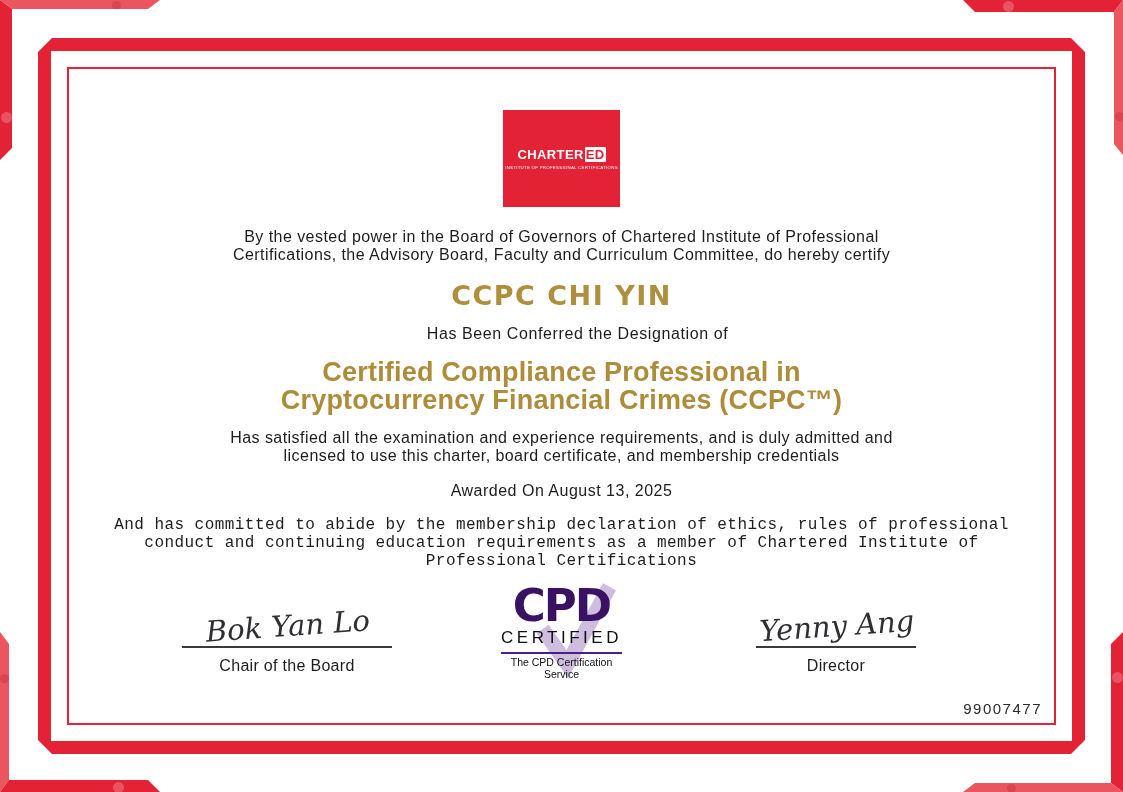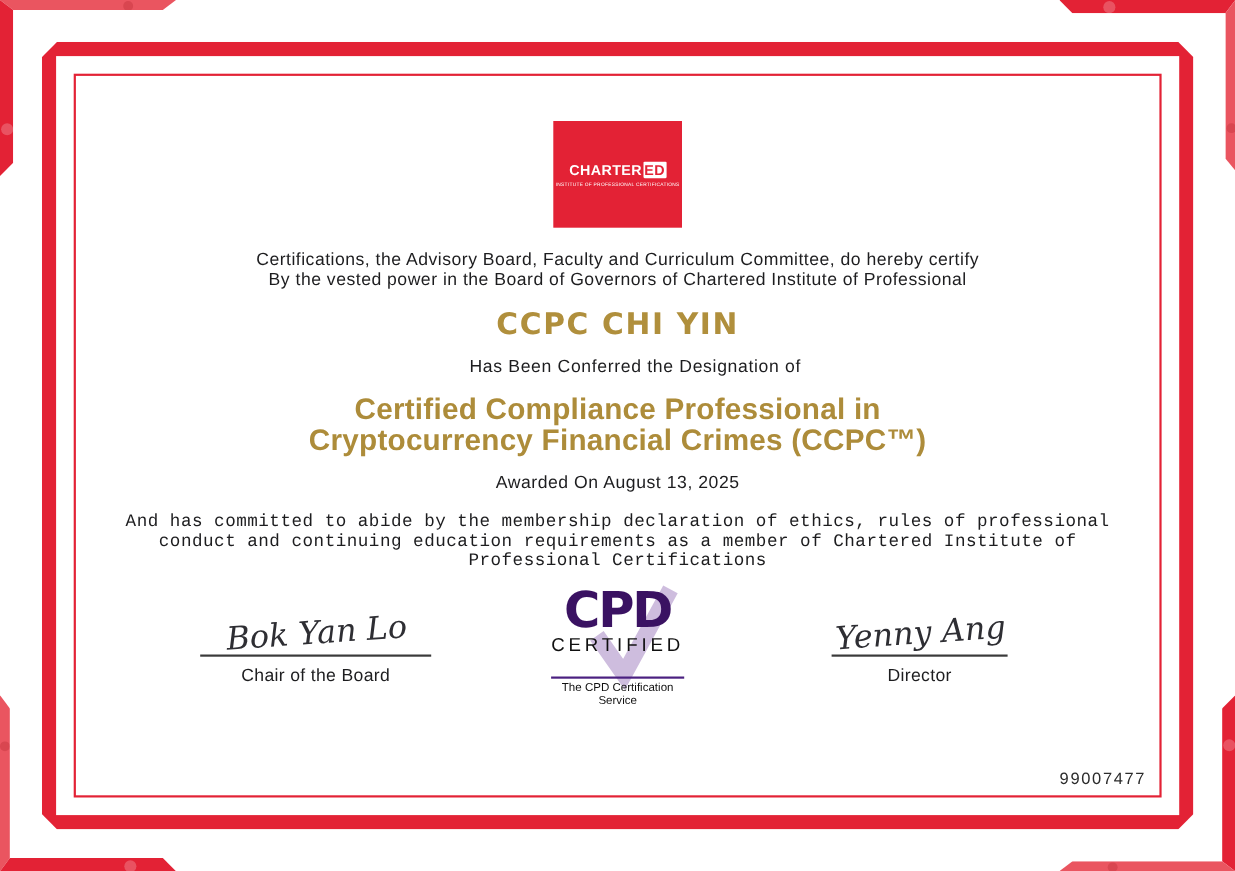--- a/index.html
+++ b/index.html
@@ -75,21 +75,21 @@
   .sig-title{margin-top:9px;font-size:16px;letter-spacing:.3px;}
   
   .cpd{position:absolute;left:50%;top:0;transform:translateX(-50%);width:150px;}
   .cpd-check{position:absolute;top:-6px;left:50%;transform:translateX(-36%);z-index:0;}
   .cpd-acronym{
     position:relative;z-index:1;font-family:"DejaVu Sans", sans-serif;font-weight:bold;
     font-size:45px;line-height:42px;letter-spacing:-2px;color:var(--purple);
   }
   .cpd-certified{
     position:relative;z-index:1;display:inline-block;font-size:17px;letter-spacing:3.5px;
-    color:#101010;border-bottom:2.5px solid #4a2080;padding-bottom:18px;margin-top:1px;
+    color:#101010;border-bottom:2.5px solid #4a2080;padding-bottom:4px;margin-top:1px;
   }
   .cpd-sub{position:relative;z-index:1;font-size:10.5px;line-height:11.5px;margin-top:3px;color:#101010;text-align:center;}
   
   .cert-number{
     position:absolute;top:700px;right:81px;font-size:15px;letter-spacing:1.5px;color:#2b2b2b;
   }
 </style>
 </head>
 <body>
 
@@ -132,33 +132,37 @@
   <div class="frame-thin"></div>
 
   <div class="content">
 
     <div class="logo">
       <div class="logo-name"><span>CHARTER</span><span class="logo-ed">ED</span></div>
       <div class="logo-tagline">INSTITUTE OF PROFESSIONAL CERTIFICATIONS</div>
     </div>
 
     <div class="para intro">
+      <div>By the vested power in the Board of Governors of Chartered Institute of Professional</div>
       <div>Certifications, the Advisory Board, Faculty and Curriculum Committee, do hereby certify</div>
-      <div>By the vested power in the Board of Governors of Chartered Institute of Professional</div>
     </div>
 
     <div class="name">CCPC CHI YIN</div>
 
     <div class="conferral">Has Been Conferred the Designation of</div>
 
     <div class="designation">
       <div>Certified Compliance Professional in</div>
       <div>Cryptocurrency Financial Crimes (CCPC™)</div>
     </div>
 
+    <div class="para satisfaction">
+      <div>Has satisfied all the examination and experience requirements, and is duly admitted and</div>
+      <div>licensed to use this charter, board certificate, and membership credentials</div>
+    </div>
 
     <div class="awarded">Awarded On August 13, 2025</div>
 
     <div class="para commitment">
       <div>And has committed to abide by the membership declaration of ethics, rules of professional</div>
       <div>conduct and continuing education requirements as a member of Chartered Institute of</div>
       <div>Professional Certifications</div>
     </div>
 
     <div class="sig-row">

